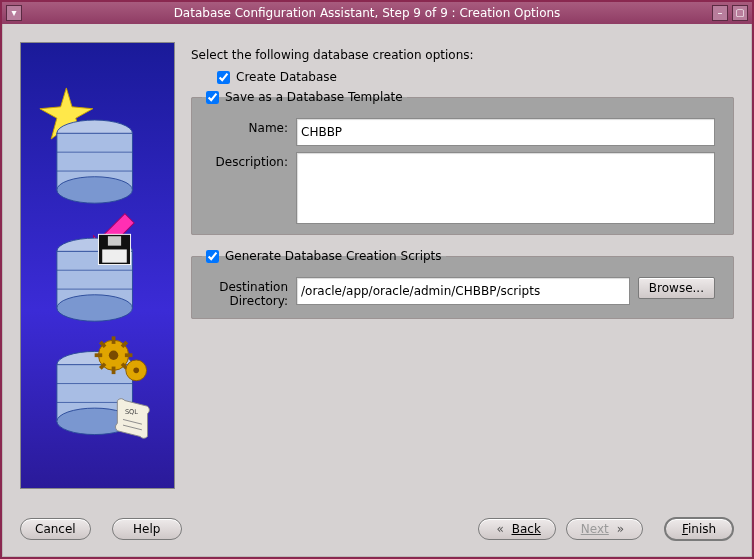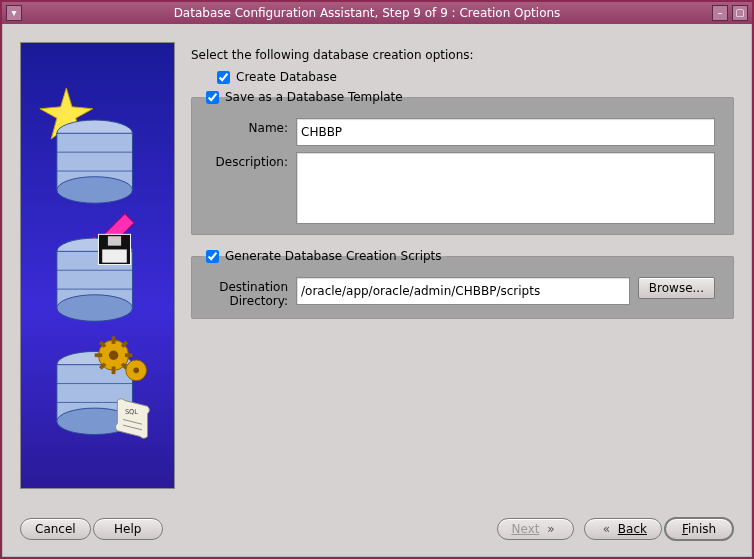--- a/index.html
+++ b/index.html
@@ -112,21 +112,21 @@
     min-width: 70px;
     box-shadow: 0 1px 0 #fff inset;
   }
   .btn.small { min-width: 0; padding: 3px 10px; border-radius: 2px; }
   .btn.disabled { color:#9a9a9a; cursor:default; background:linear-gradient(#eae6e6,#d7d0d0); }
   .btn.primary { border-width:2px; }
   .footer {
     display:flex;
     align-items:center;
     padding: 10px 18px 16px 18px;
-    gap: 2px;
+    gap: 21px;
   }
   .footer .spacer { flex:1; }
   .nav-pair { display:flex; gap:10px; }
   .nav-icn { font-family: inherit; margin: 0 4px; color:#555; }
   .u { text-decoration: underline; }
 </style>
 </head>
 <body>
 
 <div class="window">
@@ -253,27 +253,27 @@
       </fieldset>
 
     </div>
   </div>
 
   <div class="footer">
     <button class="btn">Cancel</button>
     <button class="btn">Help</button>
     <div class="spacer"></div>
     <div class="nav-pair">
+      <button class="btn">
+        <span class="nav-icn">«</span>
+        <span class="u"><span style="text-decoration:underline">B</span>ack</span>
+      </button>
       <button class="btn disabled">
         <span class="u"><span style="text-decoration:underline">N</span>ext</span>
         <span class="nav-icn">»</span>
-      </button>
-      <button class="btn">
-        <span class="nav-icn">«</span>
-        <span class="u"><span style="text-decoration:underline">B</span>ack</span>
       </button>
     </div>
     <button class="btn primary">
       <span class="u" style="text-decoration:none;"><span style="text-decoration:underline">F</span><span>inish</span></span>
     </button>
   </div>
 
 </div>
 
 </body></html>

